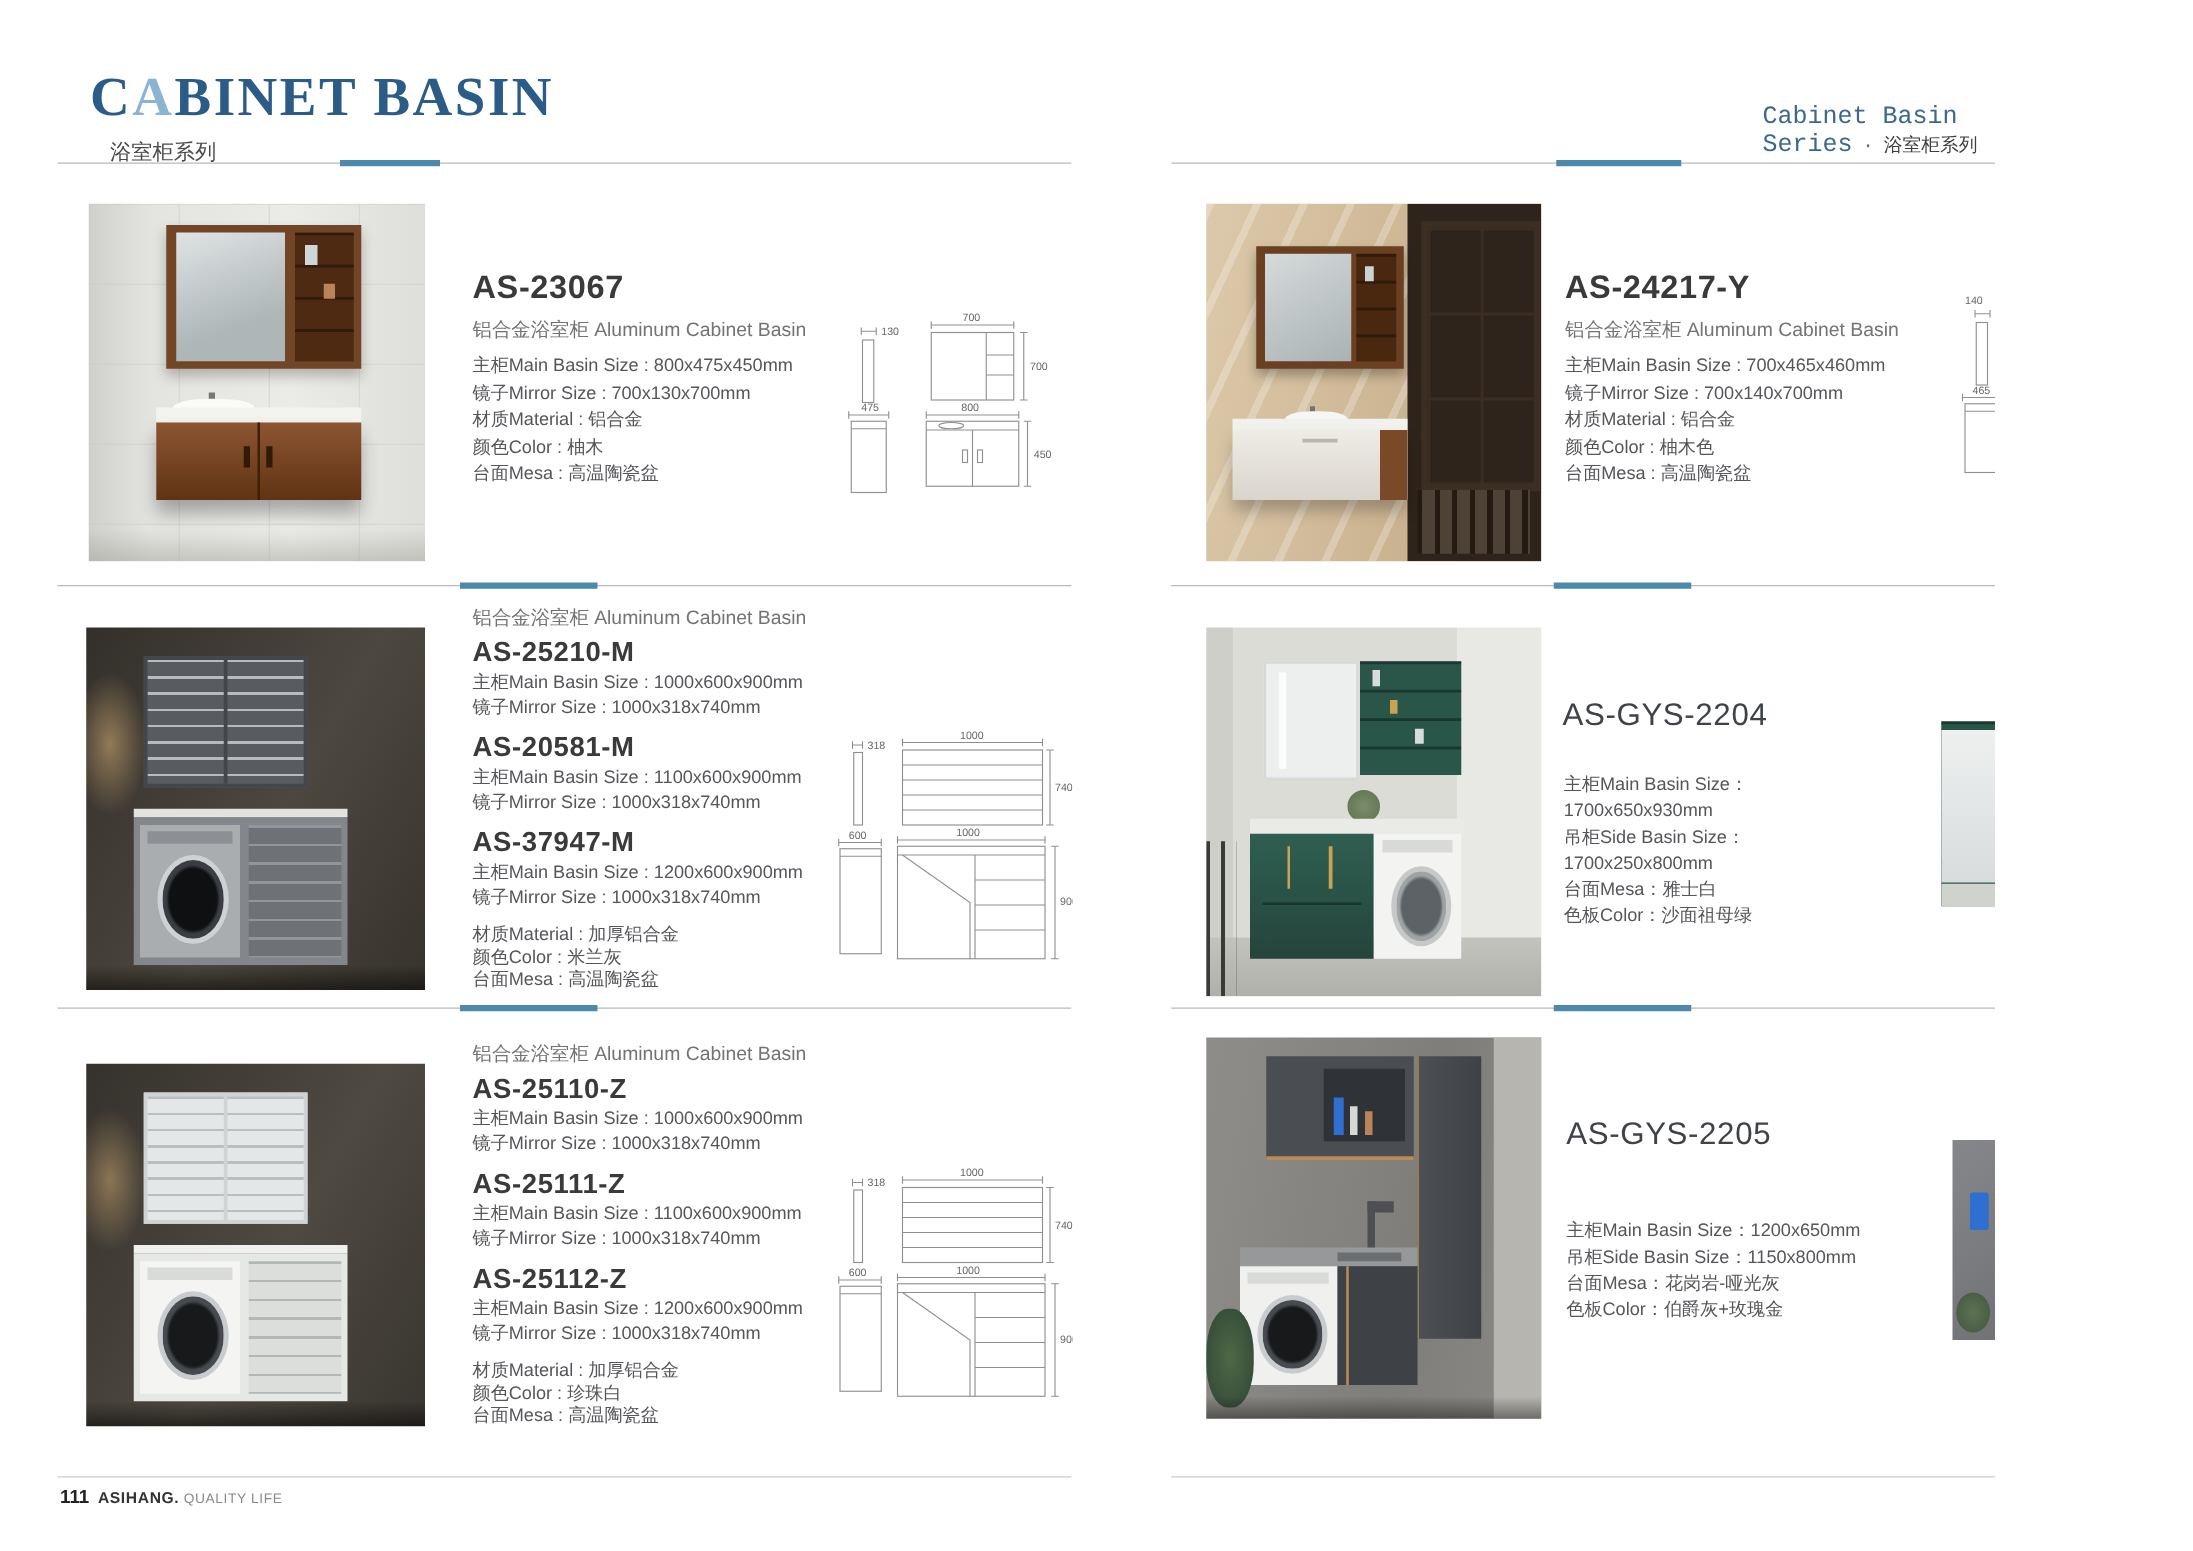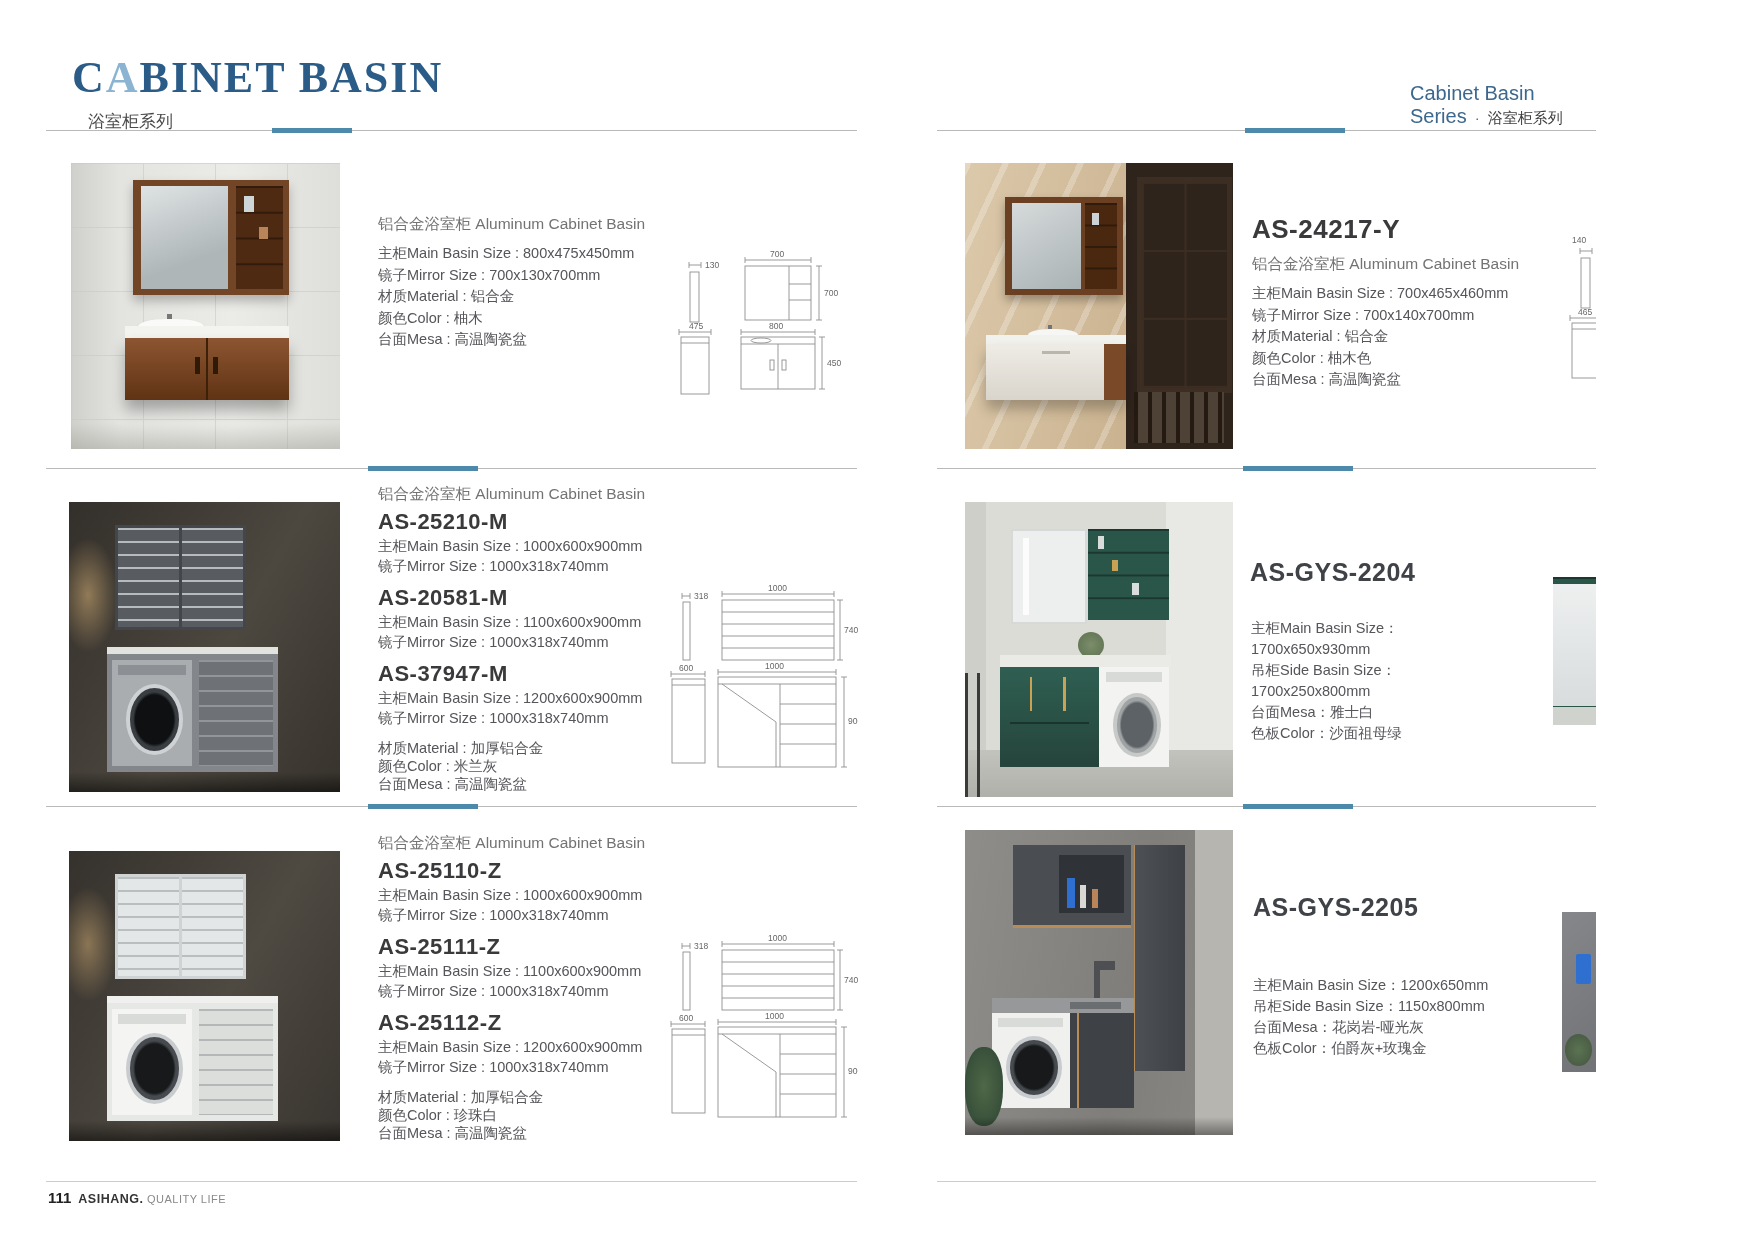--- a/index.html
+++ b/index.html
@@ -6,33 +6,33 @@
   .sheet{position:relative;width:1596px;height:1241px;background:#ffffff;overflow:hidden;
          font-family:"Liberation Sans",sans-serif;color:#3b3b3d;}
   .abs{position:absolute;}
   .rule{position:absolute;height:1px;background:#b9b9b9;}
   .rule.light{background:#cccccc;}
   .accent{position:absolute;height:5px;background:#4d89ab;}
   .brand-title{position:absolute;font-family:"Liberation Serif",serif;font-weight:bold;
                font-size:44px;letter-spacing:2px;color:#2b5c88;}
   .brand-title .lt{color:#8ab4d2;}
   .brand-sub{position:absolute;font-size:17px;color:#4a4a4c;}
-  .series-head{position:absolute;font-size:20px;color:#3c688e;}
+  .series-head{position:absolute;font-size:20px;color:#3c688e;font-family:Liberation Mono, monospace;}
   .series-head .cn{font-size:15px;color:#3e3e40;}
   .series-head .dot{color:#666;font-size:15px;padding:0 8px;}
   .code{font-weight:bold;font-size:26px;line-height:30px;color:#3a3a3c;letter-spacing:.5px;margin:0 0 10px 0;}
   .code.md{font-size:22px;line-height:26px;margin:0 0 2px 0;}
   .cat{font-size:15.5px;color:#737373;margin:0 0 8px 0;}
   .cat.tight{margin:0 0 4px 0;}
   .spec{font-size:14.5px;line-height:21.5px;color:#55555a;}
   .mblock{margin-top:9px;}
   .mblock .spec{line-height:19.5px;}
   .common{margin-top:11px;}
   .common .spec{line-height:18px;}
-  .gys-code{position:absolute;font-weight:bold;font-size:25px;color:#3f4348;letter-spacing:.5px;}
+  .gys-code{position:absolute;font-weight:normal;font-size:25px;color:#3f4348;letter-spacing:.5px;}
   .gys-specs .spec{line-height:21px;}
   .photo{position:absolute;overflow:hidden;background:#ddd;}
   .ph-el{position:absolute;}
   .tiles{background-image:linear-gradient(#c9c9c5 1px,transparent 1px),
          linear-gradient(90deg,#c9c9c5 1px,transparent 1px);
          background-size:72px 64px;opacity:.6;}
   .shelf-lines{background-image:linear-gradient(rgba(0,0,0,.35) 2px,transparent 2px);background-size:100% 25%;}
   .diag{position:absolute;}
   .diag line,.diag rect,.diag path,.diag ellipse{stroke:#8f8f8f;stroke-width:0.9;fill:none;}
   .diag text{font-size:8.5px;fill:#666;stroke:none;font-family:"Liberation Sans",sans-serif;}
@@ -84,20 +84,21 @@
       <div class="ph-el" style="left:0;top:16%;width:100%;height:84%;background:linear-gradient(#8d5531,#5f3314);box-shadow:0 10px 14px rgba(0,0,0,.3);">
         <div class="ph-el" style="left:49.5%;top:0;width:1%;height:100%;background:#3c2008;"></div>
         <div class="ph-el" style="left:43%;top:30%;width:3%;height:28%;background:#2e1a07;"></div>
         <div class="ph-el" style="left:54%;top:30%;width:3%;height:28%;background:#2e1a07;"></div>
       </div>
     </div>
     <div class="ph-el" style="left:0;bottom:0;width:100%;height:9%;background:linear-gradient(transparent,rgba(150,150,140,.4));"></div>
   </div>
 
   <div class="abs" style="left:378px;top:214px;width:300px;">
+    <div class="code">AS-23067</div>
     <div class="cat">铝合金浴室柜 Aluminum Cabinet Basin</div>
     <div class="spec">主柜Main Basin Size : 800x475x450mm</div>
     <div class="spec">镜子Mirror Size : 700x130x700mm</div>
     <div class="spec">材质Material : 铝合金</div>
     <div class="spec">颜色Color : 柚木</div>
     <div class="spec">台面Mesa : 高温陶瓷盆</div>
   </div>
 
   <svg class="diag" style="left:665px;top:242px;" width="185" height="172" viewBox="0 0 185 172">
     <line x1="24" y1="23" x2="36" y2="23"></line>

